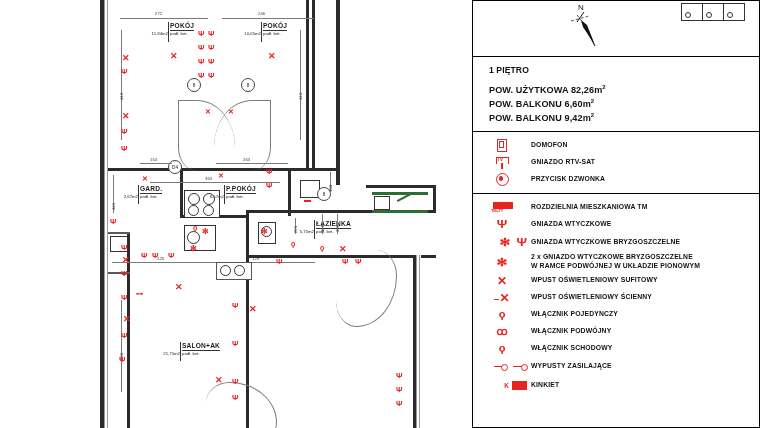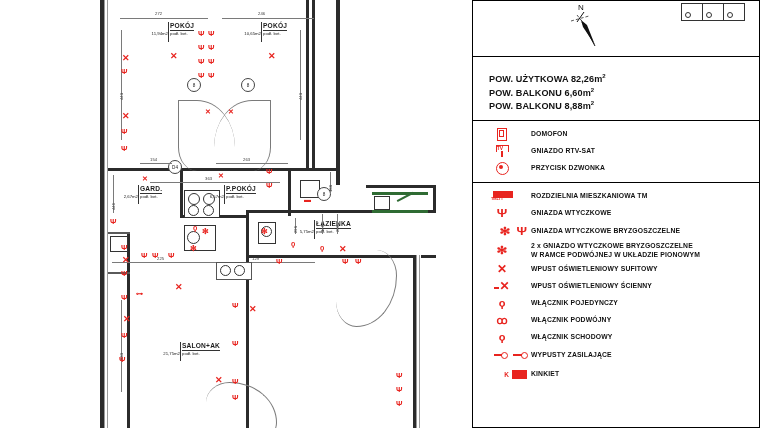--- a/index.html
+++ b/index.html
@@ -347,24 +347,25 @@
         <text x="17" y="9" font-size="8" font-family="Liberation Sans, sans-serif" fill="#111">N</text>
         <line x1="23" y1="11" x2="16" y2="21" stroke="#111" stroke-width="1"></line>
         <line x1="10" y1="20" x2="28" y2="15" stroke="#111" stroke-width=".7" stroke-dasharray="3,2"></line>
         <line x1="16" y1="14" x2="24" y2="24" stroke="#111" stroke-width=".7" stroke-dasharray="3,2"></line>
         <polygon points="20,19 26,24 34,44 22,26" fill="#111"></polygon>
         <line x1="21" y1="21" x2="34" y2="45" stroke="#111" stroke-width="1"></line>
       </svg>
     </div>
 
     <div class="prow pdiv" id="titleblock">
+      <div class="t3">1 PIĘTRO</div>
       <div class="gap"></div>
       <div class="t4"><span>POW. UŻYTKOWA 82,26m</span><span class="sup">2</span></div>
       <div class="t4"><span>POW. BALKONU 6,60m</span><span class="sup">2</span></div>
-      <div class="t4"><span>POW. BALKONU 8,88m</span><span class="sup">2</span></div>
+      <div class="t4"><span>POW. BALKONU 9,42m</span><span class="sup">2</span></div>
     </div>
 
     <div class="prow pdiv legsec">
       <div class="legrow">
         <div class="legicon">
             <div class="g-domofon"></div>
           </div>
         <div class="legtxt">DOMOFON</div>
       </div>
       <div class="legrow">

